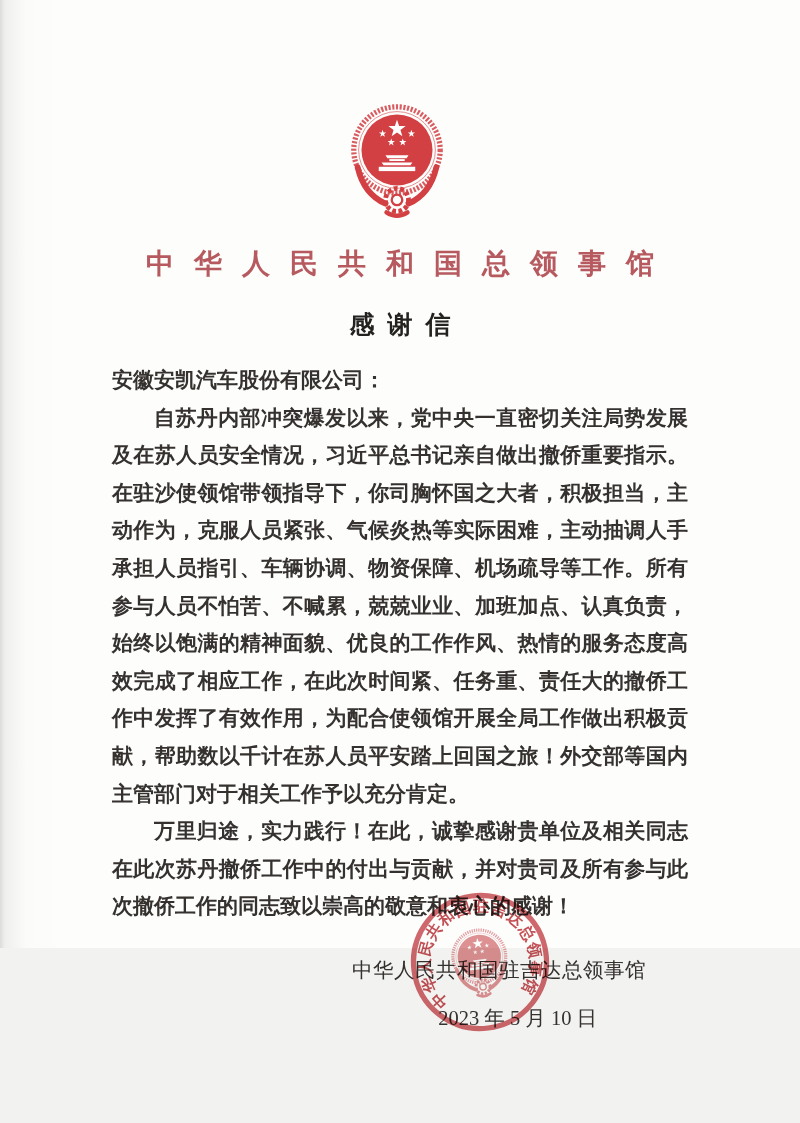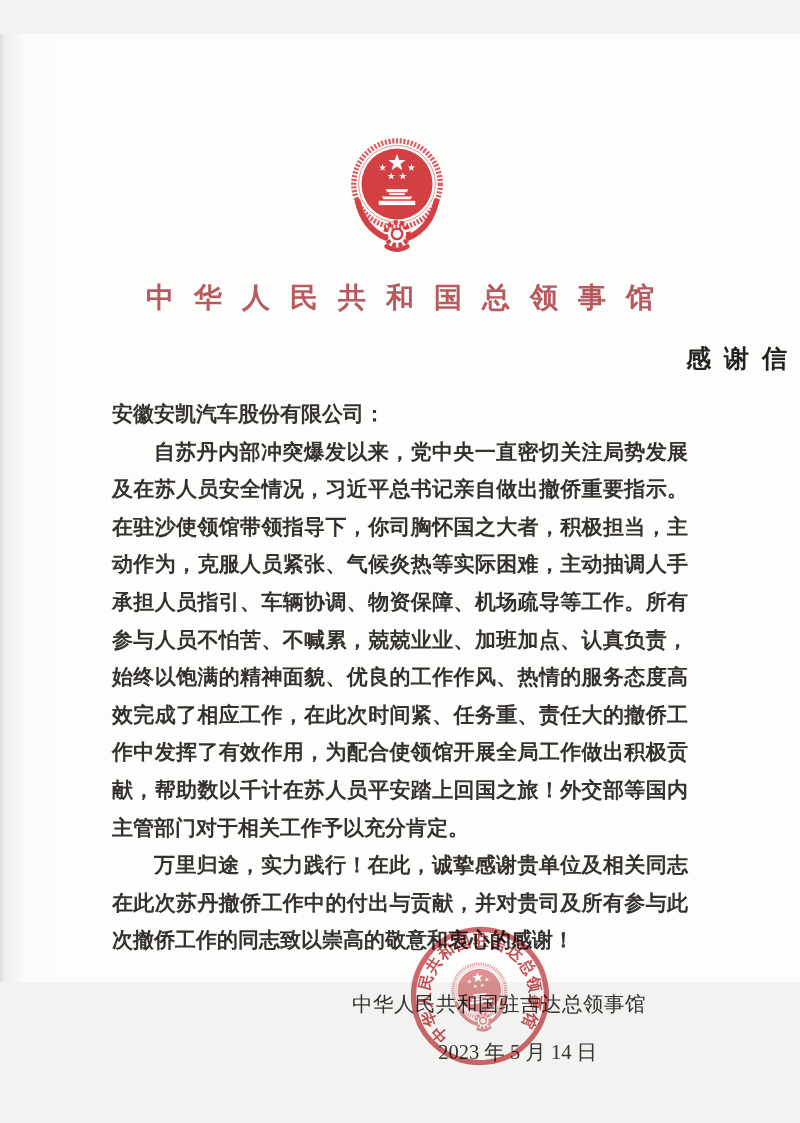--- a/index.html
+++ b/index.html
@@ -8,21 +8,20 @@
     background: #f2f2f0;
     font-family: "Liberation Serif", "DejaVu Serif", serif;
   }
   .page {
     position: relative;
     width: 800px; height: 948px;
     background:
       linear-gradient(90deg, #dcdcda 0px, #efefed 5px, #fbfbfa 26px, #fdfdfc 60px),
       #fdfdfc;
     color: #33302d;
-    margin-top: 34px;
   }
   .emblem-wrap {
     width: 96px; height: 123px;
     margin: 0 auto;
     padding-top: 100px;
     transform: translateX(-3px);
   }
   .emblem-wrap svg { display: block; width: 96px; height: 123px; color: #d24044; }
 
   .org-title {
@@ -30,21 +29,21 @@
     text-align: center;
     font-size: 28px;
     font-weight: bold;
     letter-spacing: 20px;
     text-indent: 20px;
     color: #b65a60;
     font-family: "Liberation Serif", "DejaVu Serif", serif;
   }
   .letter-title {
     margin-top: 25px;
-    text-align: right;
+    text-align: center;
     font-size: 25px;
     font-weight: bold;
     letter-spacing: 13px;
     text-indent: 13px;
     color: #24221f;
     font-family: "Liberation Sans", "DejaVu Sans", sans-serif;
   }
   .letter-body {
     width: 576px;
     margin: 21px auto 0 auto;
@@ -135,21 +134,21 @@
   <div class="letter-title">感谢信</div>
 
   <div class="letter-body">
     <p>安徽安凯汽车股份有限公司：</p>
     <p class="indent">自苏丹内部冲突爆发以来，党中央一直密切关注局势发展及在苏人员安全情况，习近平总书记亲自做出撤侨重要指示。在驻沙使领馆带领指导下，你司胸怀国之大者，积极担当，主动作为，克服人员紧张、气候炎热等实际困难，主动抽调人手承担人员指引、车辆协调、物资保障、机场疏导等工作。所有参与人员不怕苦、不喊累，兢兢业业、加班加点、认真负责，始终以饱满的精神面貌、优良的工作作风、热情的服务态度高效完成了相应工作，在此次时间紧、任务重、责任大的撤侨工作中发挥了有效作用，为配合使领馆开展全局工作做出积极贡献，帮助数以千计在苏人员平安踏上回国之旅！外交部等国内主管部门对于相关工作予以充分肯定。</p>
     <p class="indent">万里归途，实力践行！在此，诚挚感谢贵单位及相关同志在此次苏丹撤侨工作中的付出与贡献，并对贵司及所有参与此次撤侨工作的同志致以崇高的敬意和衷心的感谢！</p>
   </div>
 
   <div class="closing">
     <div class="signature">中华人民共和国驻吉达总领事馆</div>
-    <div class="date">2023 年 5 月 14 日</div>
+    <div class="date">2023 年 5 月 10 日</div>
   </div>
 
   <div class="seal">
     <svg viewBox="0 0 160 160">
       <defs>
         <path id="sealArc" d="M 42.5 117.5 A 53 53 0 1 1 117.5 117.5" fill="none"></path>
       </defs>
 
       <circle cx="80" cy="80" r="70" fill="none" stroke="#c84a50" stroke-width="5.5" opacity="0.9"></circle>
 

